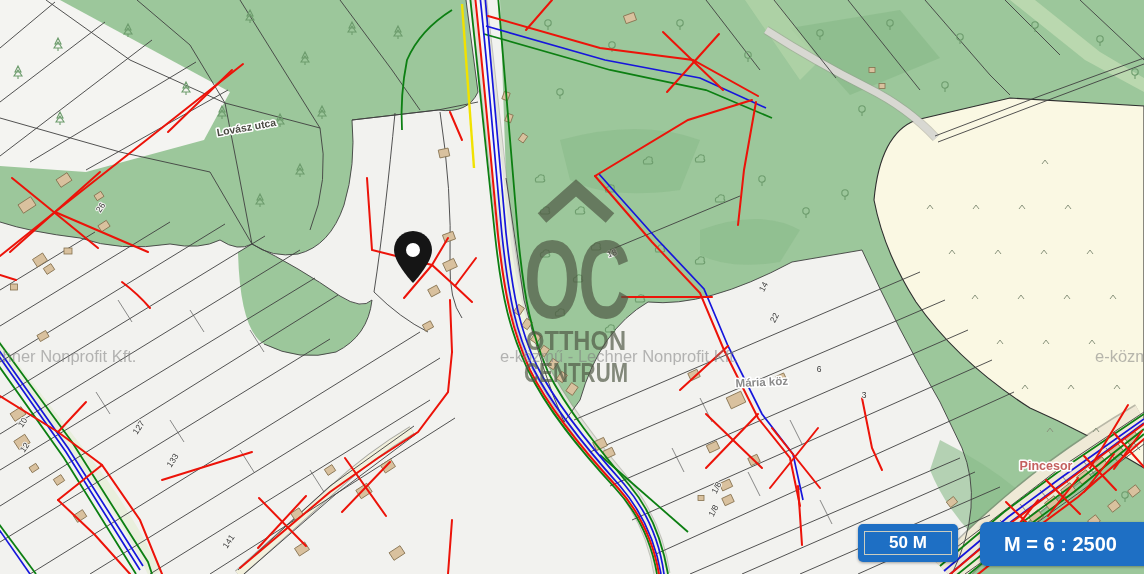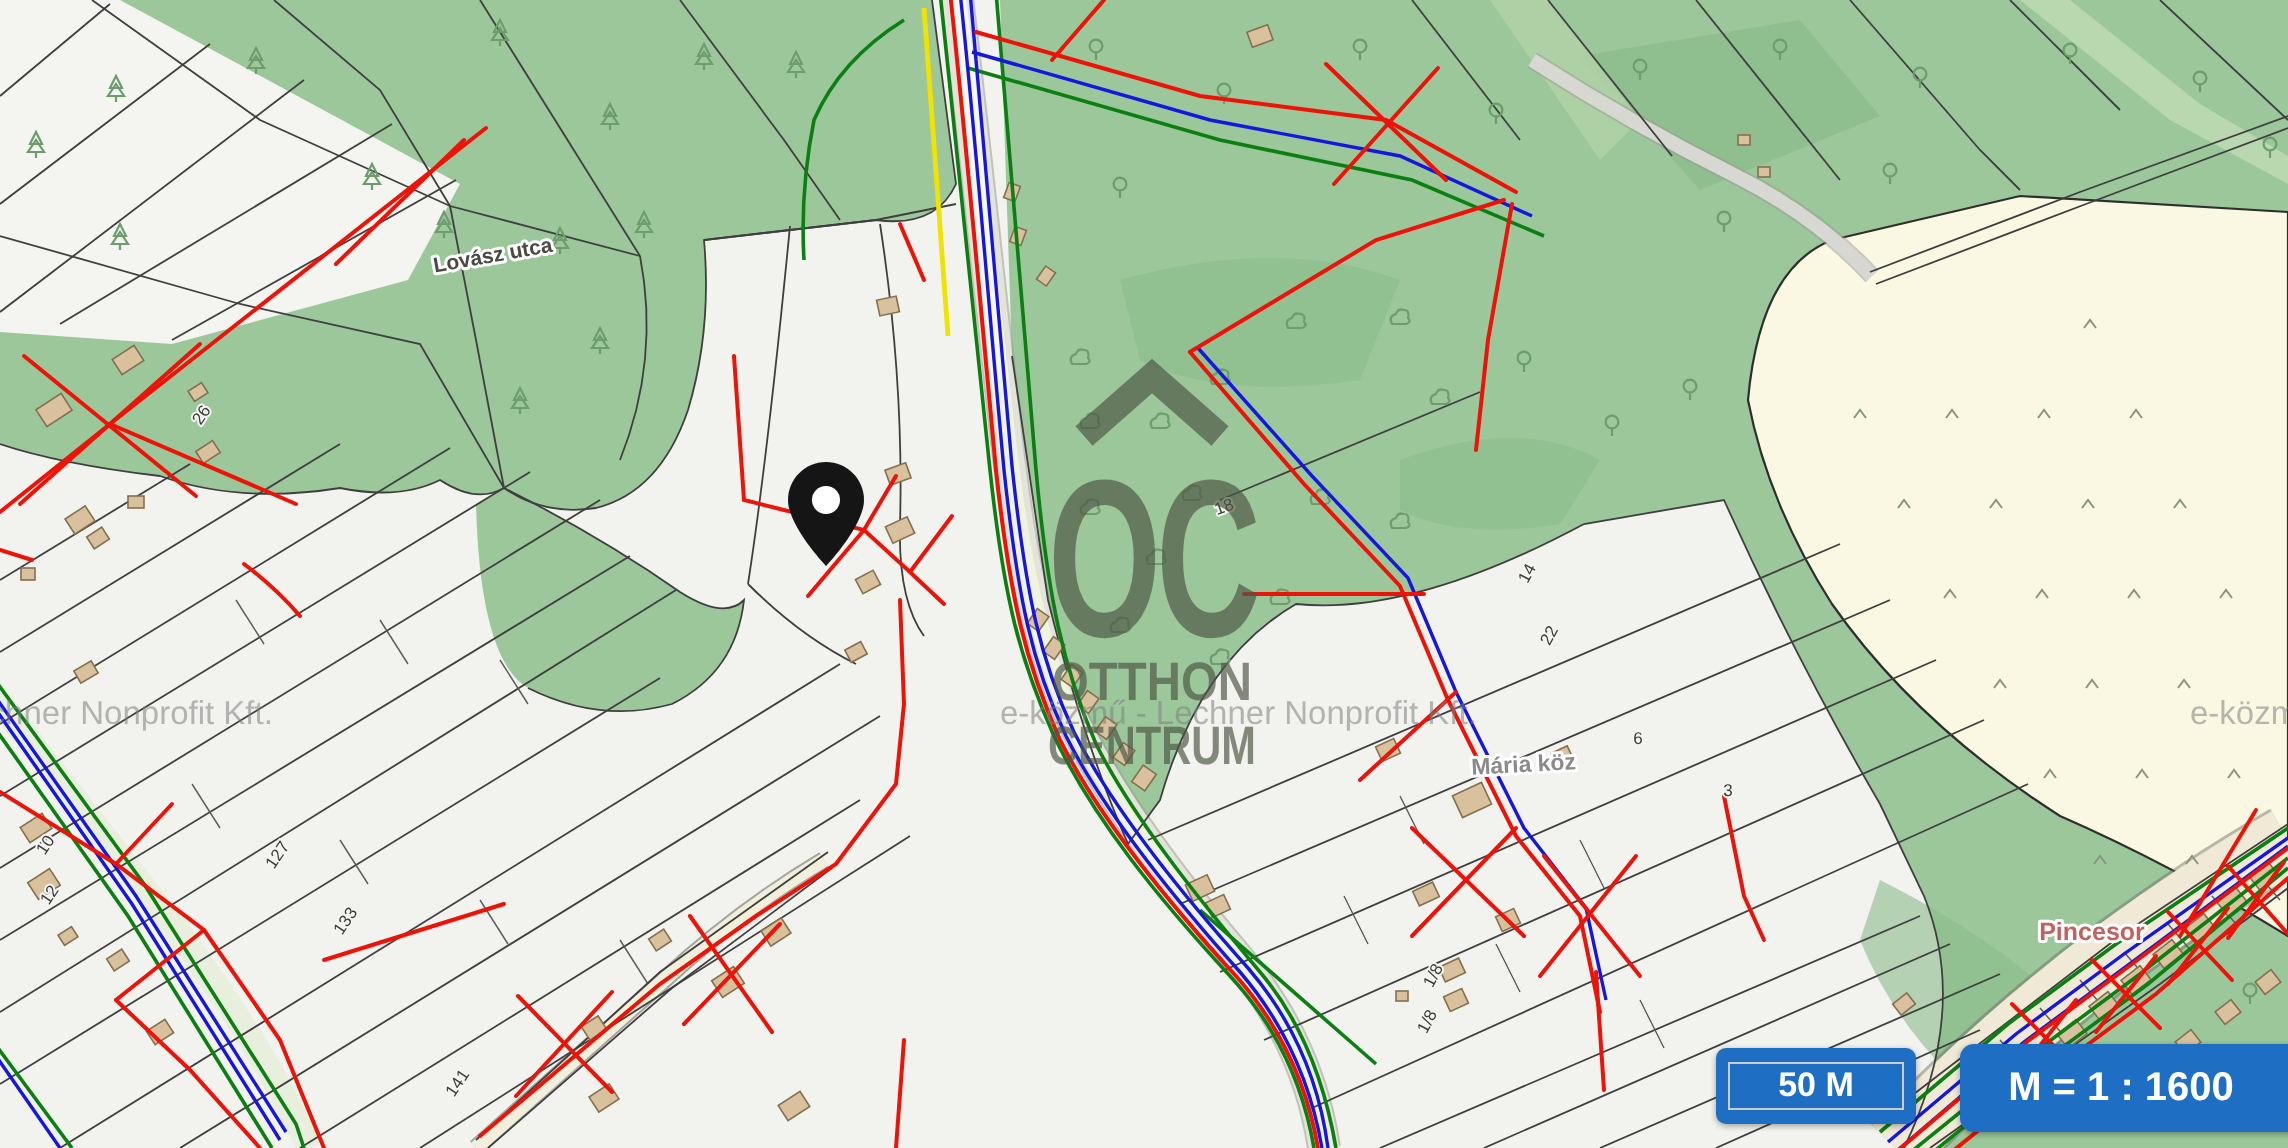--- a/index.html
+++ b/index.html
@@ -550,15 +550,15 @@
     <path d="M413,231 c-10.5,0 -19,8.5 -19,19 c0,13 19,33 19,33 c0,0 19,-20 19,-33 c0,-10.5 -8.5,-19 -19,-19 z" fill="#151515"></path>
     <circle cx="413" cy="250" r="7" fill="#ffffff"></circle>
   </g>
 </svg>
 
 <div id="scalebar-btn" class="btn">
   <div class="bar"></div>
   <span>50 M</span>
 </div>
 <div id="scale-btn" class="btn">
-  <span>M = 1 : 1600</span>
+  <span>M = 6 : 2500</span>
 </div>
 </div>
 
 </body></html>

